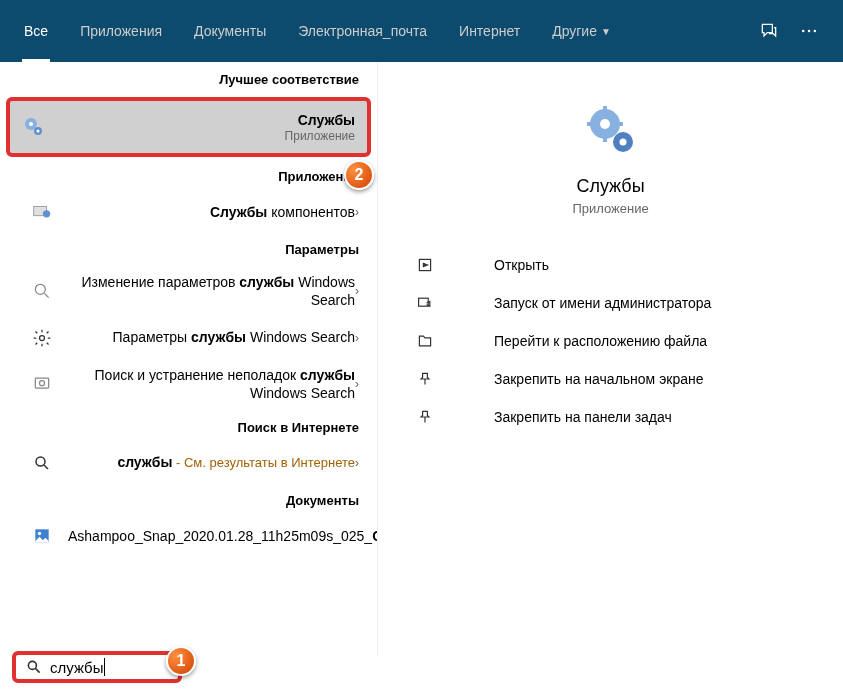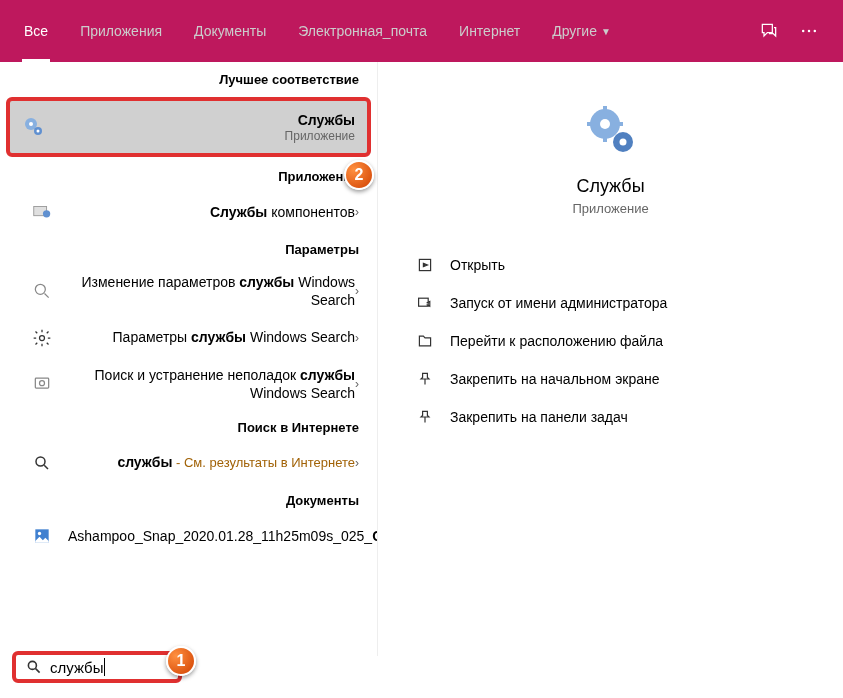--- a/index.html
+++ b/index.html
@@ -1,19 +1,19 @@
 <!DOCTYPE html>
 <html><head>
   <meta charset="utf-8">
   <style>
     * { margin: 0; padding: 0; box-sizing: border-box; font-family: 'Segoe UI', Arial, sans-serif; }
     body { width: 843px; height: 698px; background: #fff; overflow: hidden; position: relative; }
     
     .header {
-      background: #be185d;
+      background: #0c4a6e;
       height: 62px;
       display: flex;
       align-items: center;
       padding: 0 8px;
       color: #fff;
     }
     .tabs { display: flex; align-items: center; height: 100%; flex: 1; }
     .tab {
       padding: 0 16px;
       height: 100%;
@@ -92,20 +92,21 @@
     .preview-title { font-size: 18px; font-weight: 400; margin-bottom: 4px; }
     .preview-subtitle { font-size: 13px; color: #666; }
     
     .action-list { padding: 0; }
     .action-item {
       display: flex;
       align-items: center;
       padding: 10px 18px;
       cursor: pointer;
       font-size: 14px;
+      gap: 44px;
     }
     .action-icon {
       width: 18px;
       height: 18px;
       margin-right: 16px;
       display: flex;
       align-items: center;
       justify-content: center;
     }
     

